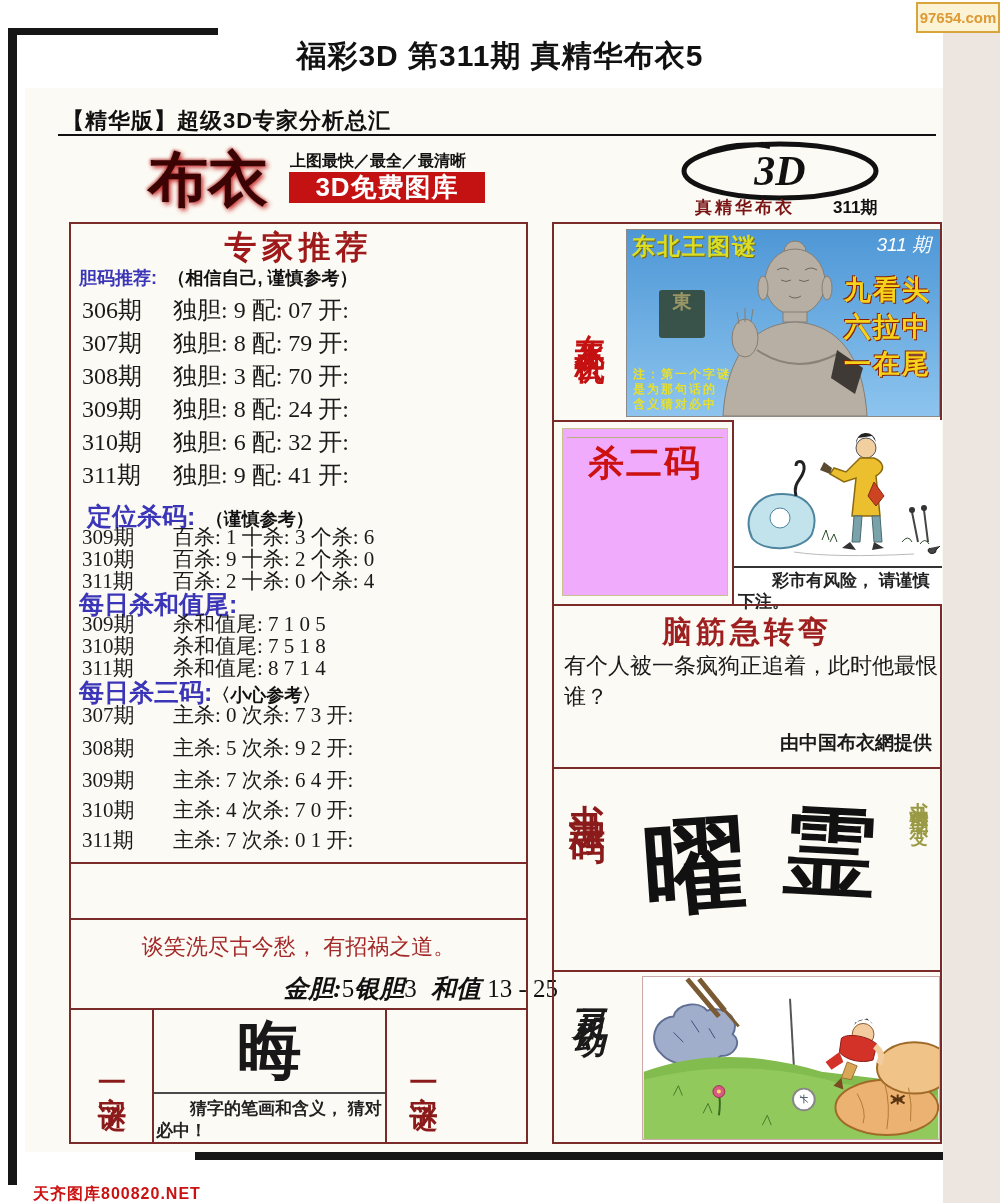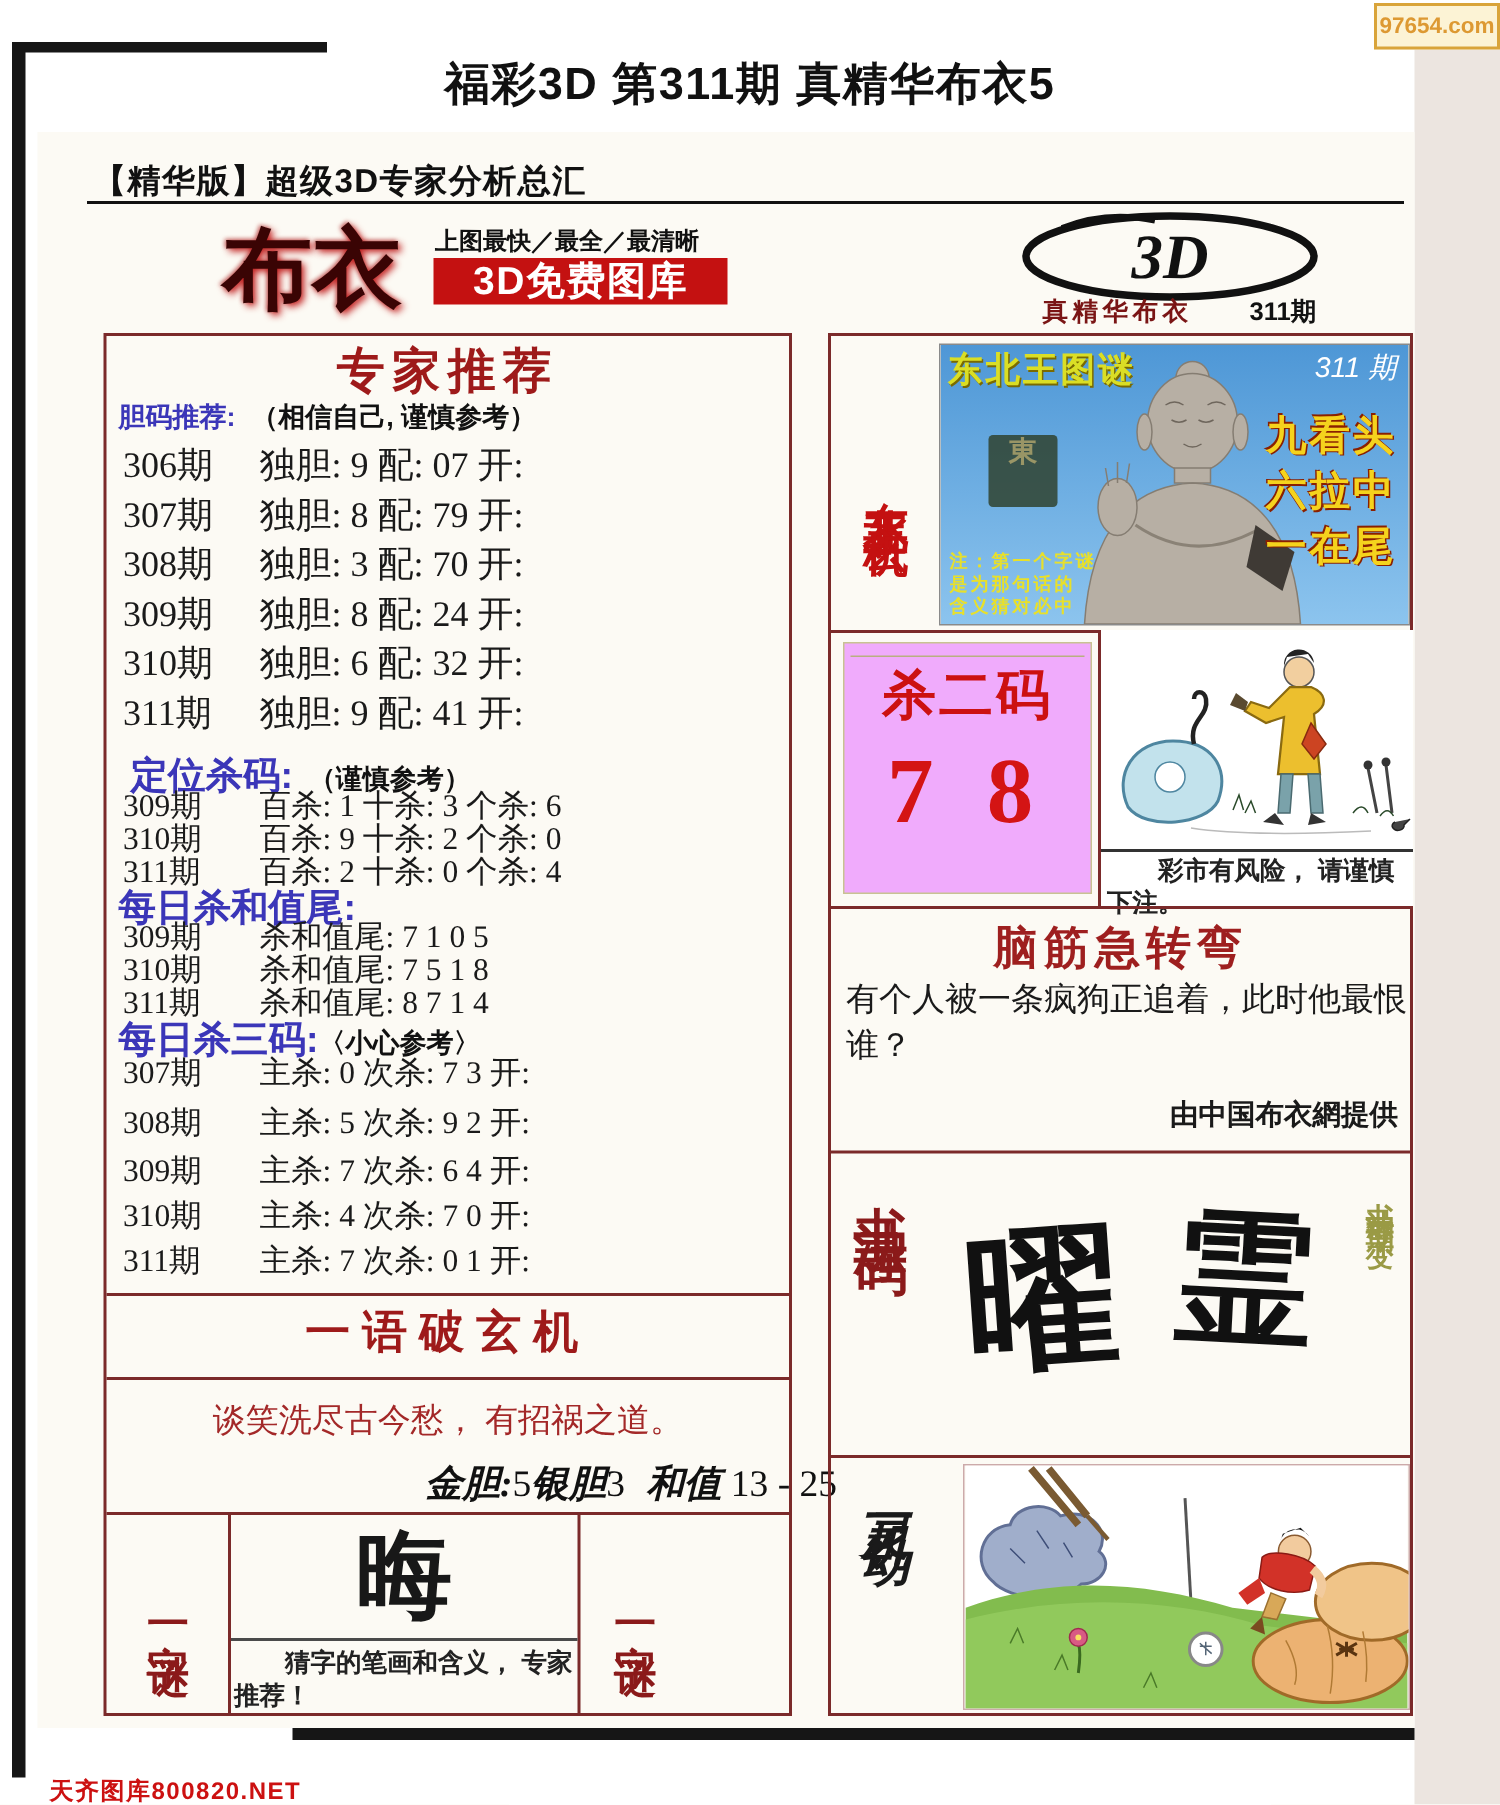--- a/index.html
+++ b/index.html
@@ -197,36 +197,35 @@
     <div class="abs drow serif f21" style="top:572px">
         <span class="issue">310期</span>
         <span class="detail">主杀: 4 次杀: 7 0  开:</span>
       </div>
     <div class="abs drow serif f21" style="top:602px">
         <span class="issue">311期</span>
         <span class="detail">主杀: 7 次杀: 0 1  开:</span>
       </div>
 
     <div class="abs hline" style="top:638px"></div>
-    <div class="abs xuanji-title">一语破玄机</div>
     <div class="abs hline" style="top:694px"></div>
     <div class="abs xuanji-line serif">谈笑洗尽古今愁， 有招祸之道。</div>
     <div class="abs xuanji-gold serif">
       <span class="gold-label">金胆:</span><span>5</span><span class="gold-label">银胆</span><span>3</span>
       <span class="gold-label" style="margin-left:8px">和值</span>
       <span>13 - 25</span>
     </div>
     <div class="abs hline" style="top:784px"></div>
 
     <div class="abs vdiv" style="left:81px;top:784px;height:136px"></div>
     <div class="abs vdiv" style="left:314px;top:784px;height:136px"></div>
     <div class="abs yizimi-side vtext" style="left:0;width:81px">一字谜</div>
     <div class="abs yizimi-char serif">晦</div>
     <div class="abs cell-line-h"></div>
-    <div class="abs yizimi-note">猜字的笔画和含义， 专家推荐！</div>
+    <div class="abs yizimi-note">猜字的笔画和含义， 猜对必中！</div>
     <div class="abs yizimi-side vtext" style="left:316px;width:72px">一字谜</div>
   </div>
 
   <div class="abs col col-right">
 
     <div class="abs dongbei-label vtext">东北王玄机</div>
     <div class="abs buddha-box">
       <svg width="312" height="186" viewBox="0 0 312 186">
         <defs>
           <linearGradient id="sky" x1="0" y1="0" x2="0" y2="1">
@@ -262,21 +261,20 @@
       <div class="abs img-note">
         <div>注：第一个字谜</div>
         <div>是为那句话的</div>
         <div>含义猜对必中</div>
       </div>
     </div>
     <div class="abs hline" style="top:196px"></div>
 
     <div class="abs yellow-box">
       <div class="abs shaerma-title">杀二码</div>
-      <div class="abs shaerma-nums serif">7 8</div>
     </div>
     <div class="abs vdiv" style="left:178px;top:196px;height:184px"></div>
     <div class="abs cartoon-box">
       <svg width="208" height="146" viewBox="0 0 208 146">
         <rect width="208" height="146" fill="#ffffff"></rect>
         <path d="M60 132 q40 6 120 2" stroke="#bbbbbb" fill="none"></path>
         <path d="M18 118 C8 96 22 74 48 74 C74 74 86 92 78 114 C70 130 30 134 18 118 Z" fill="#c2e2ec" stroke="#4e86a0" stroke-width="2"></path>
         <circle cx="46" cy="98" r="10" fill="#ffffff" stroke="#4e86a0"></circle>
         <path d="M62 76 C58 60 72 58 70 46 C69 40 62 40 62 46" fill="none" stroke="#222222" stroke-width="3"></path>
         <path d="M88 120 l4 -10 3 10 M96 122 l4 -8 3 8" stroke="#2a4a2a" fill="none"></path>

